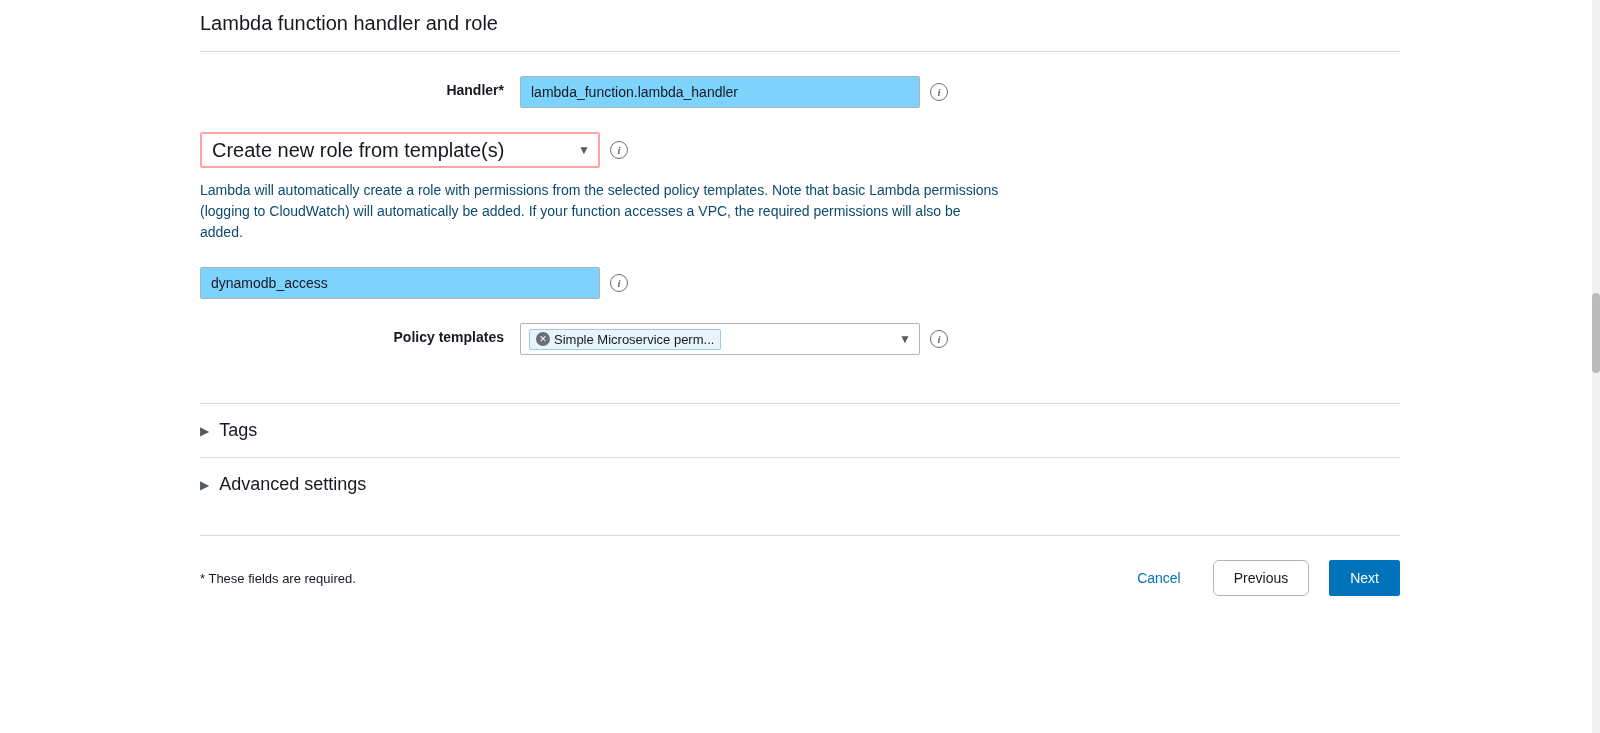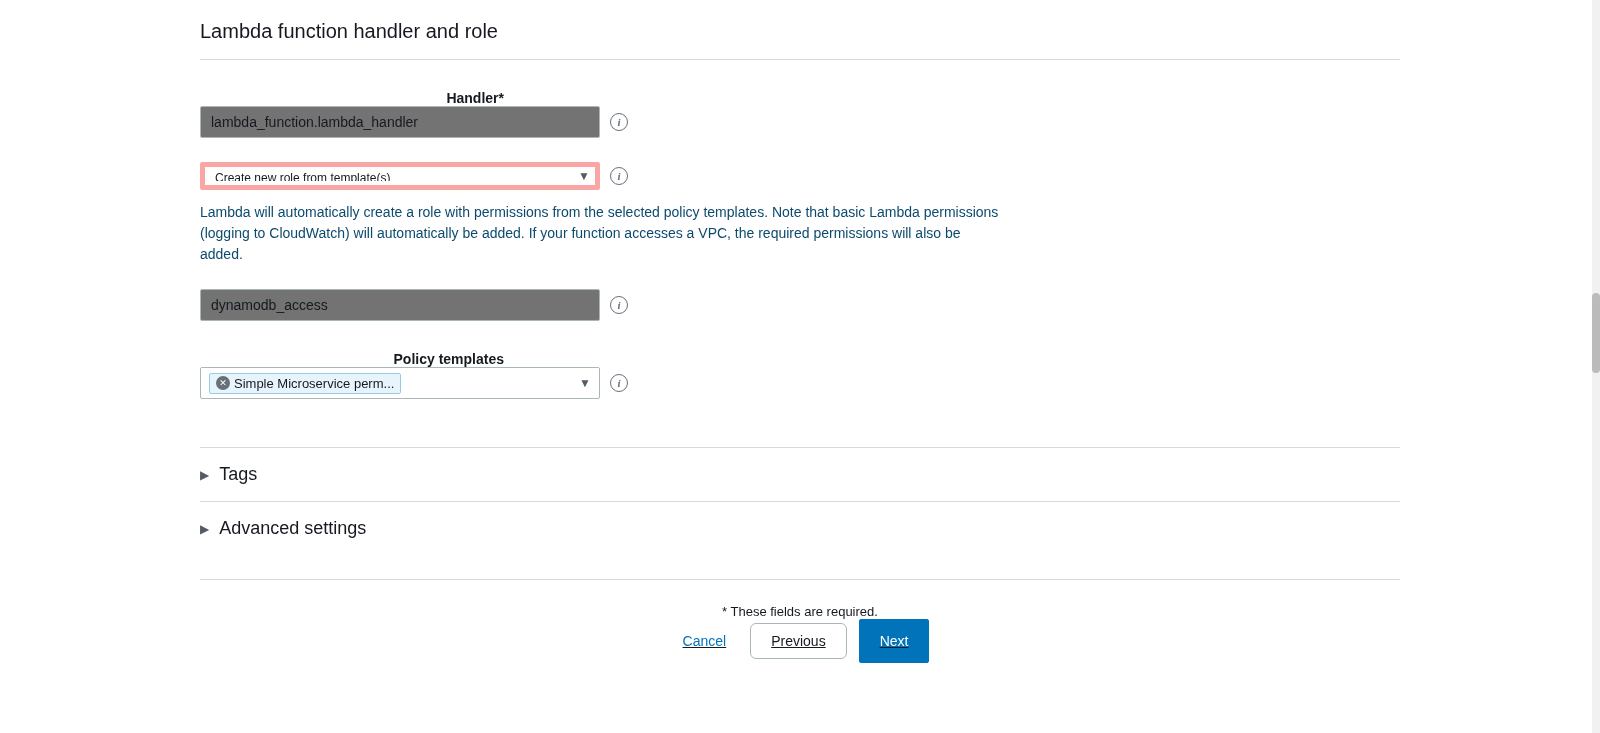--- a/index.html
+++ b/index.html
@@ -13,21 +13,21 @@
       font-size: 14px;
       color: #16191f;
       background: #ffffff;
       width: 1600px;
       min-height: 733px;
     }
 
     .page-container {
       max-width: 1280px;
       margin: 0 auto;
-      padding: 20px 40px;
+      padding: 12px 40px;
       position: relative;
     }
 
     .section-title {
       font-size: 20px;
       font-weight: 400;
       color: #16191f;
       margin-bottom: 16px;
     }
 
@@ -38,21 +38,20 @@
     }
 
     .form-section {
       padding: 0 0 24px 0;
     }
 
     .form-row {
       display: flex;
       align-items: flex-start;
       margin-bottom: 24px;
-      flex-direction: column;
     }
 
     .form-label {
       width: 320px;
       min-width: 320px;
       text-align: right;
       padding-right: 16px;
       padding-top: 6px;
       font-weight: 700;
       font-size: 14px;
@@ -72,36 +71,36 @@
     }
 
     .form-input {
       width: 400px;
       height: 32px;
       padding: 4px 10px;
       border: 1px solid #aab7b8;
       border-radius: 2px;
       font-size: 14px;
       color: #16191f;
-      background: #737373;
+      background: #7dd3fc;
       outline: none;
     }
 
     .form-select-wrap {
       position: relative;
       width: 400px;
     }
 
     .form-select {
       width: 100%;
-      height: 28px;
+      height: 36px;
       padding: 4px 32px 4px 10px;
-      border: 5px solid #fca5a5;
-      border-radius: 2px;
-      font-size: 12px;
+      border: 2px solid #fca5a5;
+      border-radius: 2px;
+      font-size: 20px;
       color: #16191f;
       background: #fff;
       appearance: none;
       -webkit-appearance: none;
       cursor: pointer;
       outline: none;
     }
 
     .select-arrow {
       position: absolute;
@@ -210,33 +209,31 @@
       border: none;
       border-top: 1px solid #d5dbdb;
       margin-top: 24px;
       margin-bottom: 24px;
     }
 
     .footer-row {
       display: flex;
       align-items: center;
       justify-content: space-between;
-      flex-direction: column;
     }
 
     .required-note {
       font-size: 13px;
       color: #16191f;
     }
 
     .footer-buttons {
       display: flex;
       align-items: center;
-      gap: 12px;
-      text-decoration: underline;
+      gap: 20px;
     }
 
     .btn-cancel {
       background: none;
       border: none;
       color: #0073bb;
       font-size: 14px;
       cursor: pointer;
       padding: 6px 12px;
       text-decoration: none;
@@ -254,21 +251,21 @@
     }
 
     .btn-next {
       background: #0073bb;
       border: 1px solid #0073bb;
       color: #fff;
       font-size: 14px;
       cursor: pointer;
       padding: 6px 20px;
       border-radius: 2px;
-      height: 44px;
+      height: 36px;
       font-weight: 400;
     }
 
     .scrollbar-track {
       position: fixed;
       right: 0;
       top: 0;
       width: 8px;
       height: 100%;
       background: #f1f1f1;

